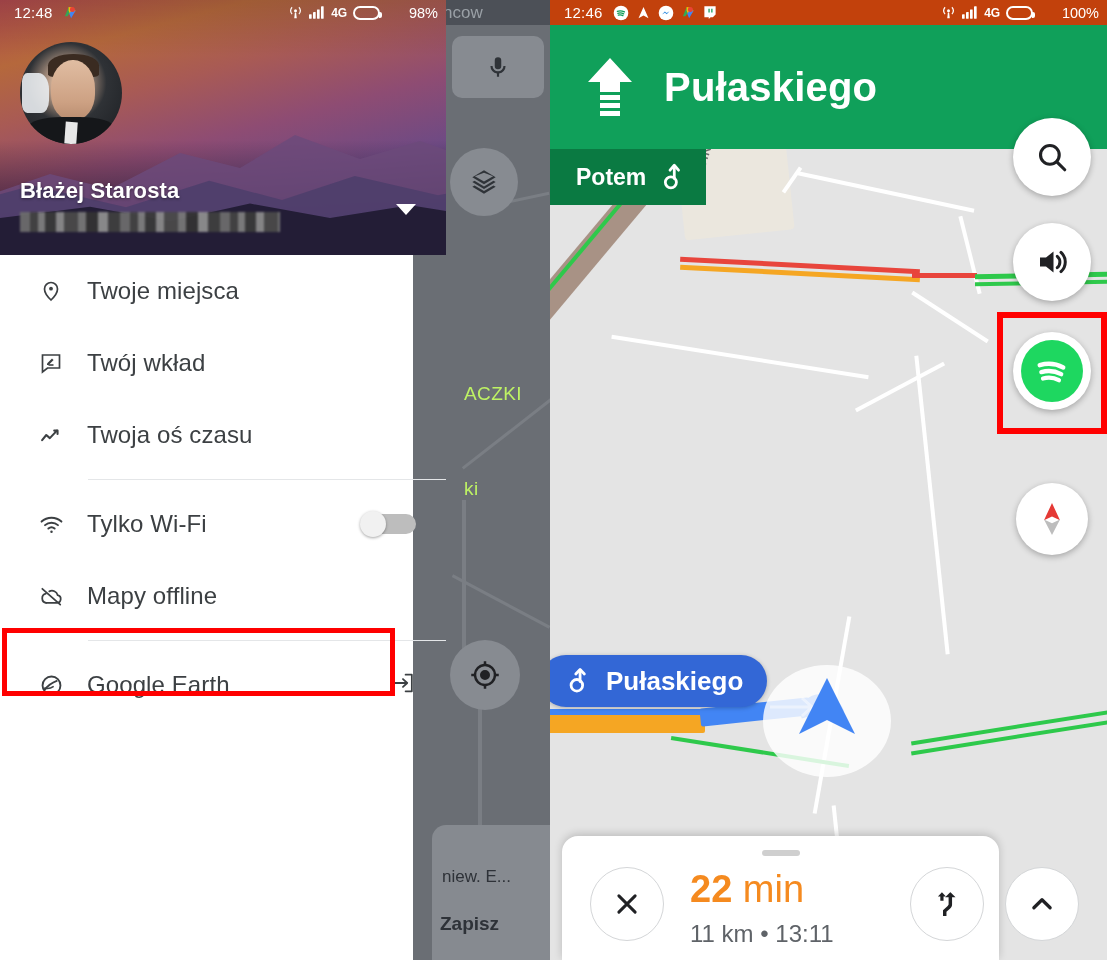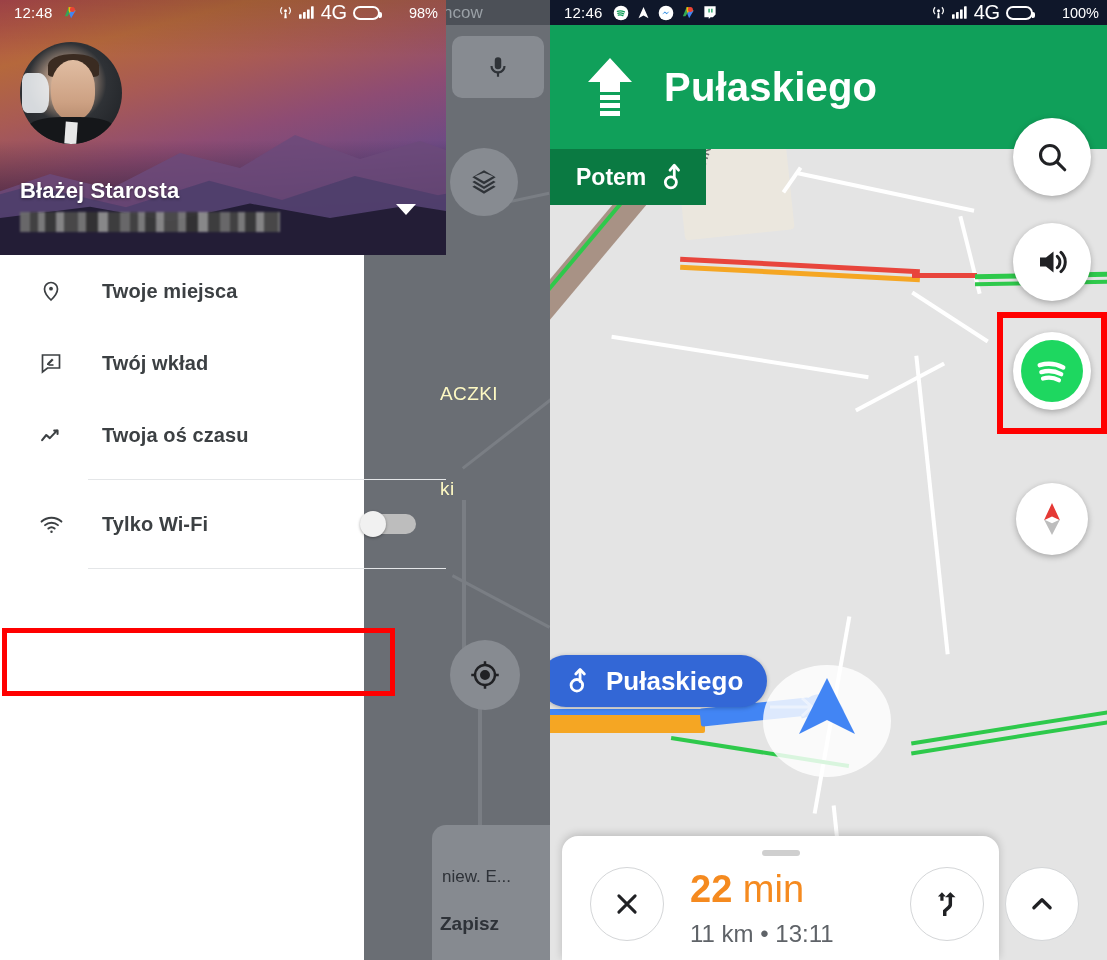--- a/index.html
+++ b/index.html
@@ -22,22 +22,22 @@
     background: #6a6e74;
   }
   .dim-map .road {
     position: absolute; background: #7a7e84;
   }
   .dim-topbar-strip {
     position: absolute; top:0; left:0; right:0; height:25px;
     background:#4c5057;
   }
   .dim-label {
-    position: absolute; color: #fef9c3; font-size: 19px;
-    font-weight: 500; letter-spacing: .4px;
+    position: absolute; color: #bef264; font-size: 19px;
+    font-weight: 500; letter-spacing: .4px; margin-left: 24px;
   }
   .dim-pill {
     position:absolute; background:#878b91; border-radius: 6px;
   }
   .dim-circle {
     position:absolute; background:#878b91; border-radius:50%;
     display:flex; align-items:center; justify-content:center;
   }
   .dim-sheet {
     position:absolute; left:432px; bottom:0; width:118px; height:135px;
@@ -45,33 +45,33 @@
   }
   .dim-sheet-text {
     position:absolute; color:#2e3238; font-size:17px; font-weight:400;
   }
   .dim-sheet-btn {
     position:absolute; color:#2e3238; font-size:19px; font-weight:700;
   }
 
   
   .drawer {
-    position: absolute; top:0; left:0; width: 364px; height: 960px;
+    position: absolute; top:0; left:0; width: 413px; height: 960px;
     background: #ffffff; z-index: 5;
   }
   .status-bar-left {
     position: relative; height: 25px; width: 446px;
     display: flex; align-items: center;
     padding: 0 8px 0 14px;
     color: #ffffff; font-size: 15px; z-index: 3;
   }
   .sb-time { font-weight: 500; letter-spacing: .2px; }
   .sb-icons-left { display:flex; align-items:center; gap:7px; margin-left:10px; }
   .sb-right { margin-left:auto; display:flex; align-items:center; gap:6px; font-size:14.5px;}
-  .sb-4g { font-weight:400; font-size:20px; letter-spacing:-.2px;}
+  .sb-4g { font-weight:700; font-size:12px; letter-spacing:-.2px;}
   .sb-batt {
     width: 27px; height:14px; border:2px solid #fff; border-radius:7px;
     position:relative;
   }
   .sb-batt:after{
     content:''; position:absolute; right:-4px; top:4px; width:3px;height:6px;
     background:#fff; border-radius:0 2px 2px 0;
   }
   .sb-pct { font-weight:500;margin-left:23px; }
 
@@ -152,21 +152,21 @@
   .menu { position:absolute; top:255px; left:0; width:446px; }
   .menu-item {
     display:flex; align-items:center; height:72px; padding-left:36px;
     position:relative;
   }
   .menu-item .mi-ico {
     width:30px; display:flex; align-items:center; justify-content:center;
     color:#3c4043;
   }
   .menu-item .mi-label {
-    margin-left:36px; font-size:20px; color:#3c4043; letter-spacing:.1px;font-weight:bold;
+    margin-left:21px; font-size:24px; color:#3c4043; letter-spacing:.1px;
   }
   .menu-sep {
     height:1px; background:#e4e6e8; margin:8px 0 8px 88px;
   }
   .highlight-box {
     position:absolute; left:2px; top:628px; width:393px; height:68px;
     border:5px solid #ff0000; z-index:9; pointer-events:none;
   }
   .toggle {
     position:absolute; right:30px; top:50%; transform:translateY(-50%);
@@ -184,21 +184,21 @@
   .trailing-ico { position:absolute; right:30px; top:50%; transform:translateY(-50%); color:#3c4043;}
 
   
   .phone-right {
     position:relative; width:557px; height:960px; overflow:hidden;
     background:#e0e0e0;
   }
   .status-bar-right {
     position:relative; z-index:20; height:25px; width:557px;
     display:flex; align-items:center; padding:0 8px 0 14px;
-    background:#0f172a; color:#fff; font-size:15px;
+    background:#c2410c; color:#fff; font-size:15px;
   }
   .nav-header {
     position:absolute; top:25px; left:0; width:557px; height:124px;
     background:#10a05a; z-index:15;
     display:flex; align-items:center; padding-left:28px;
   }
   .nav-arrow-wrap { width:64px; display:flex; justify-content:center; }
   .nav-street {
     margin-left:22px; color:#fff; font-size:40px; font-weight:700;
     letter-spacing:.2px;
@@ -405,23 +405,49 @@
               <circle cx="12" cy="18.9" r="1.2" fill="#3c4043" stroke="none"></circle>
             </svg>
           </span>
           <span class="mi-label">Tylko Wi-Fi</span>
           <span class="toggle">
             <span class="toggle-track"></span>
             <span class="toggle-knob"></span>
           </span>
         </div>
 
+        <div class="menu-item">
+          <span class="mi-ico">
+            <svg width="25" height="25" viewBox="0 0 24 24" fill="none" stroke="#3c4043" stroke-width="1.7" stroke-linecap="round">
+              <path d="M7 18.2h10a3.8 3.8 0 0 0 .9-7.5 5.6 5.6 0 0 0-8-3.6"></path>
+              <path d="M6.6 9.2A4.6 4.6 0 0 0 6.9 18.2"></path>
+              <path d="M3.2 4.6 20.4 19.8"></path>
+            </svg>
+          </span>
+          <span class="mi-label">Mapy offline</span>
+        </div>
 
         <div class="menu-sep"></div>
 
+        <div class="menu-item">
+          <span class="mi-ico">
+            <svg width="25" height="25" viewBox="0 0 24 24" fill="none" stroke="#3c4043" stroke-width="1.8">
+              <circle cx="12" cy="12" r="8.6"></circle>
+              <path d="M5.2 16.6c2.4-3.6 7.6-7.4 12.4-9.2" stroke-width="1.8"></path>
+              <path d="M4.9 14.4c3.1.9 6.5.3 9.2-1.6" stroke-width="1.5"></path>
+            </svg>
+          </span>
+          <span class="mi-label">Google Earth</span>
+          <span class="trailing-ico">
+            <svg width="25" height="25" viewBox="0 0 24 24" fill="none" stroke="#3c4043" stroke-width="1.7" stroke-linecap="round" stroke-linejoin="round">
+              <path d="M14 4h6v16h-6"></path>
+              <path d="M4 12h11M11.5 8.2 15.6 12l-4.1 3.8"></path>
+            </svg>
+          </span>
+        </div>
       </div>
 
       <div class="highlight-box"></div>
     </div>
   </div>
 
   <div class="phone-right">
 
     <div class="map">
       <div class="map-block" style="left:130px; top:115px; width:110px; height:95px; transform:rotate(-6deg); border-radius:4px;"></div>

